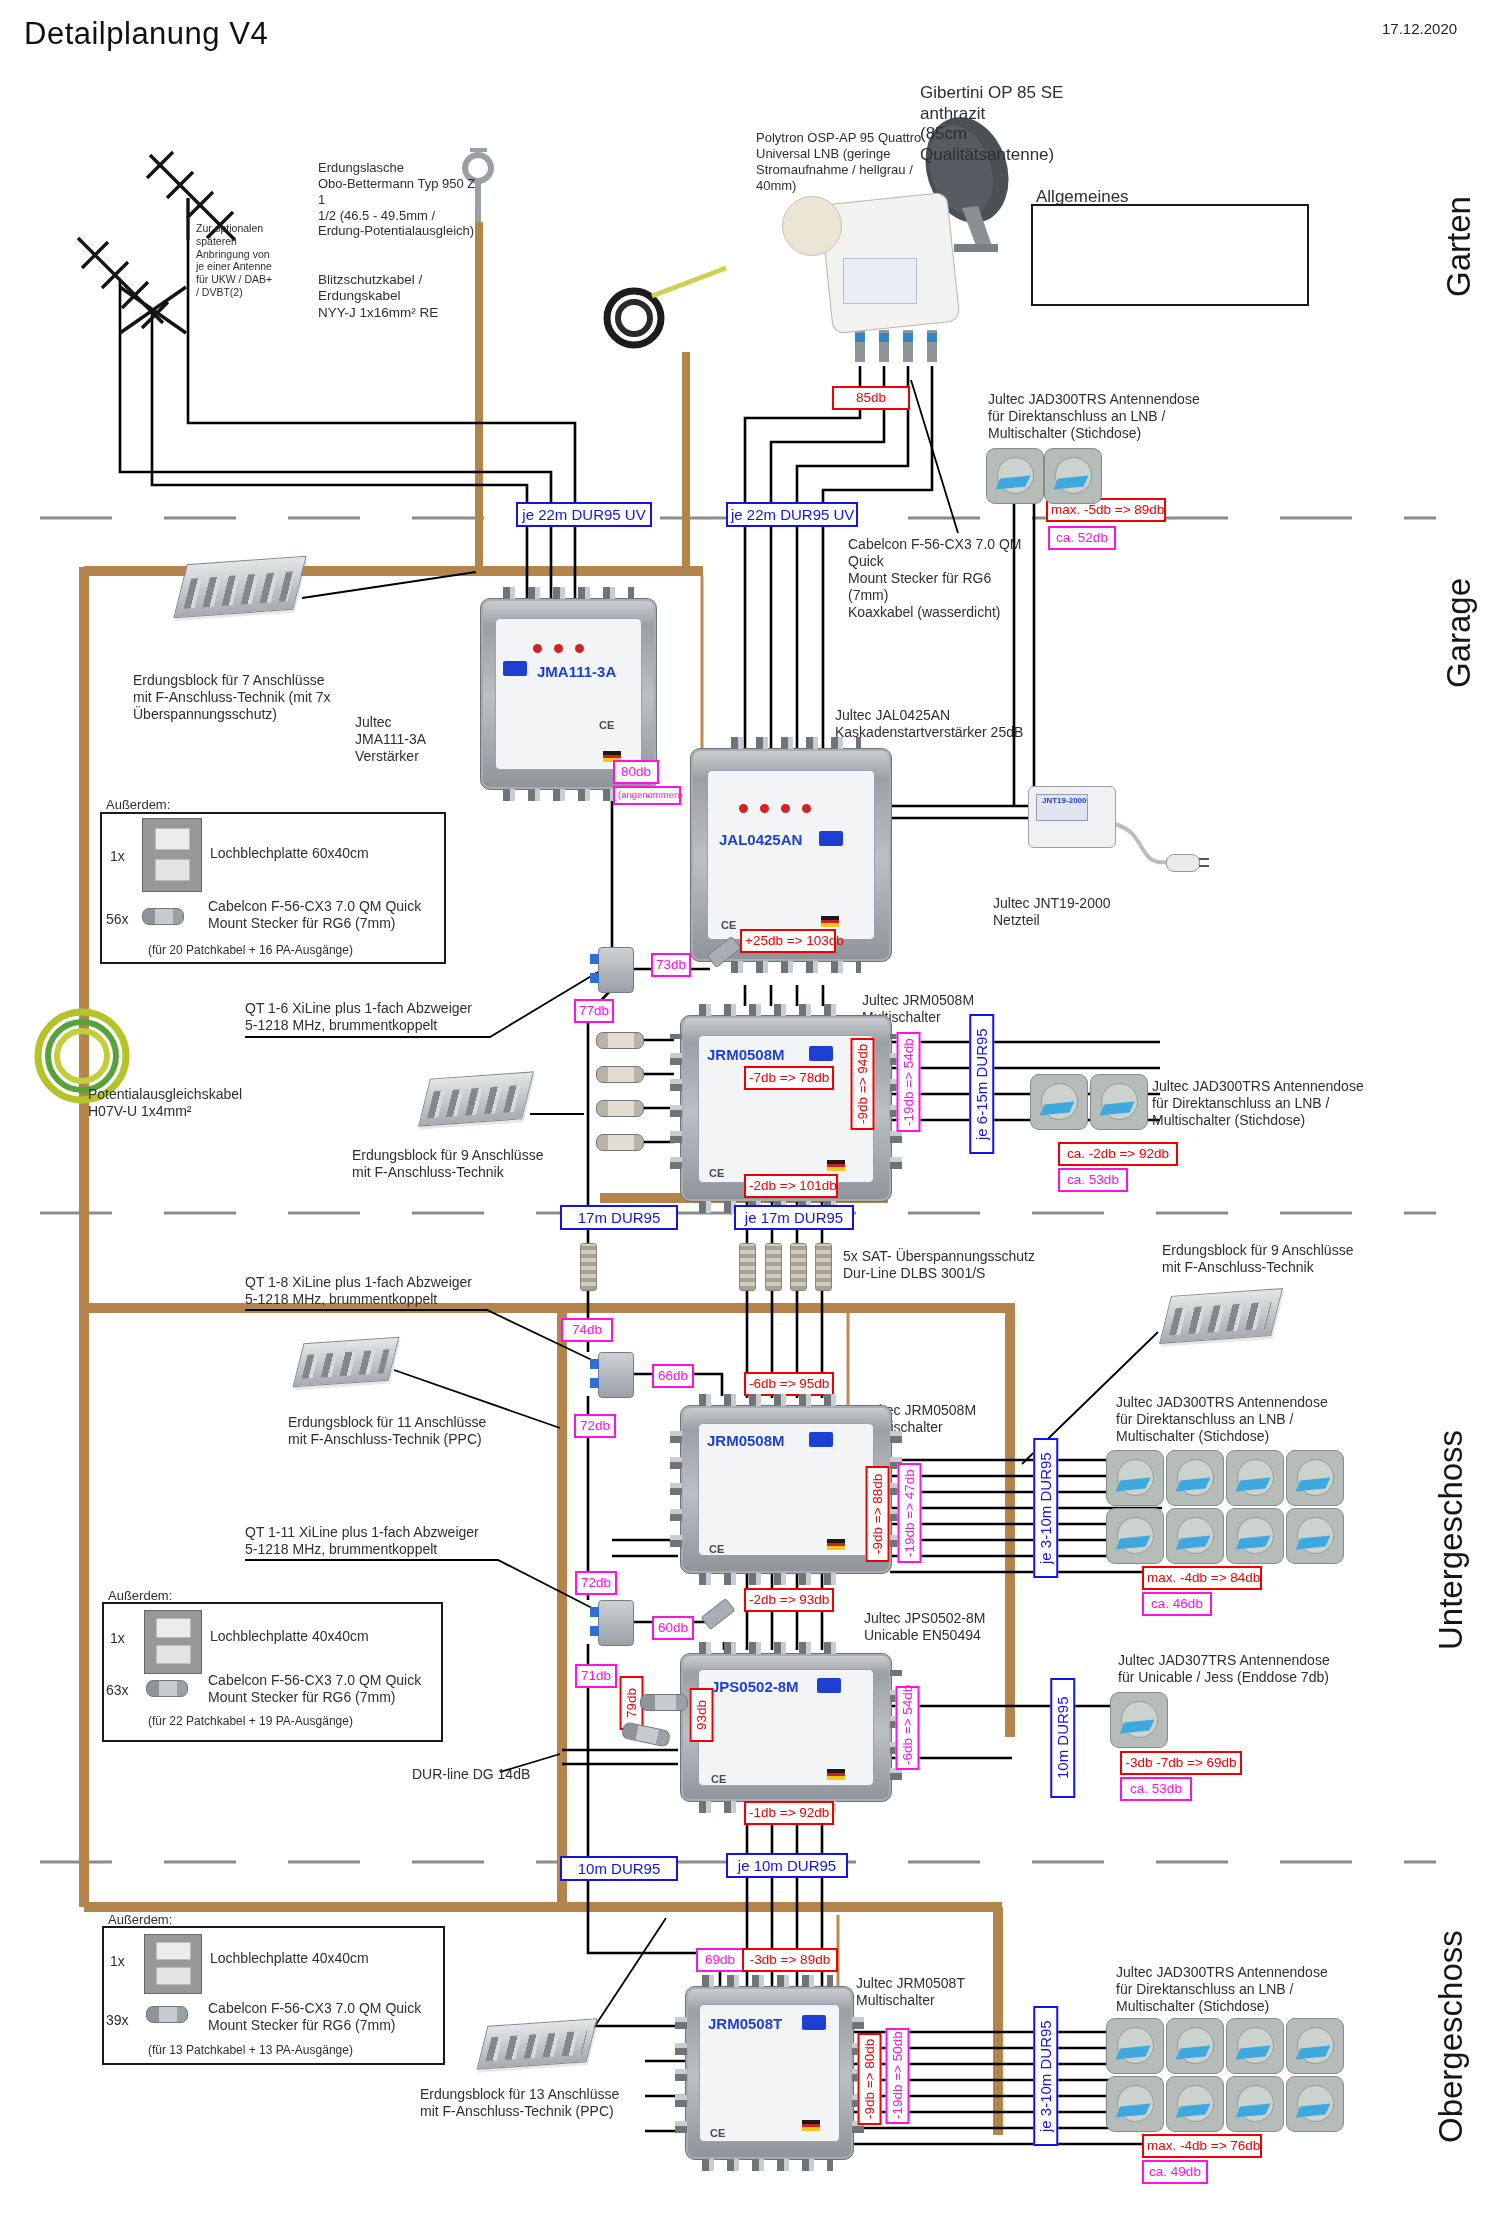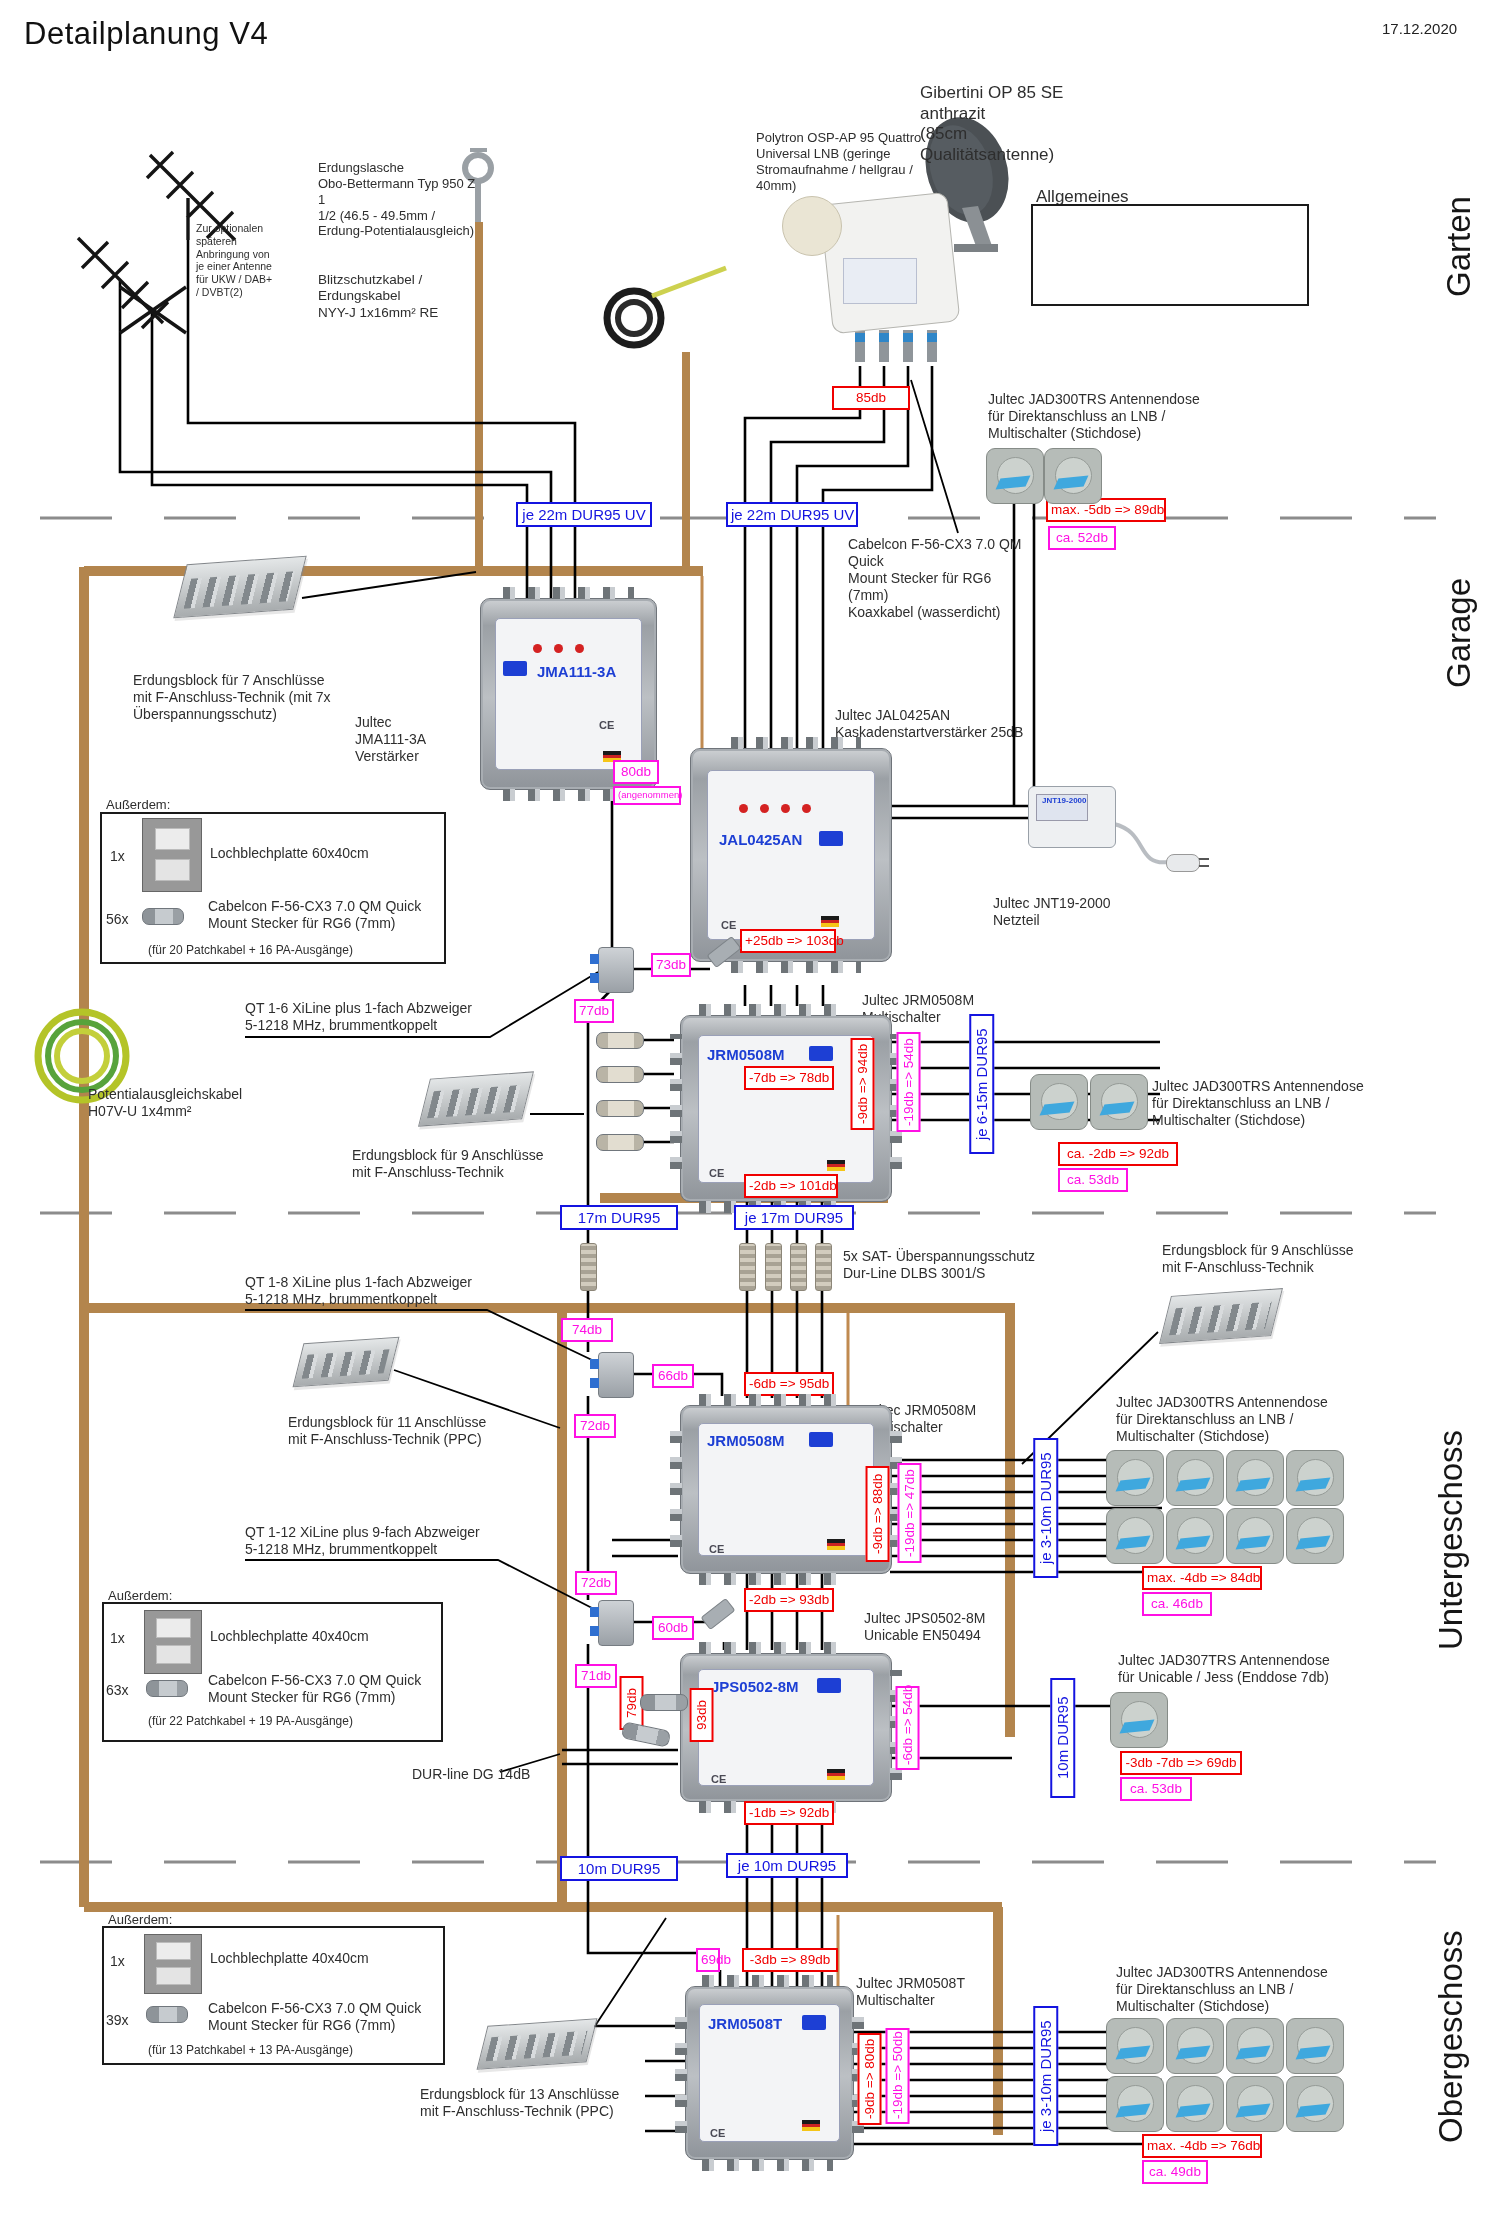--- a/index.html
+++ b/index.html
@@ -323,21 +323,21 @@
 <div class="rl v" style="left:866px;top:1466px;height:96px">-9db =&gt; 88db</div>
 <div class="ml v" style="left:898px;top:1463px;height:100px">-19db =&gt; 47db</div>
 <div class="bl v" style="left:1033px;top:1438px;height:140px">je 3-10m DUR95</div>
 <div class="note" style="left:1116px;top:1394px;width:238px">Jultec JAD300TRS Antennendose
 für Direktanschluss an LNB /
 Multischalter (Stichdose)</div>
 <div class="rl" style="left:1142px;top:1566px;width:120px">max. -4db =&gt; 84db</div>
 <div class="ml" style="left:1142px;top:1592px;width:70px">ca. 46db</div>
 <div class="rl" style="left:744px;top:1588px;width:90px">-2db =&gt; 93db</div>
 
-<div class="note" style="left:245px;top:1524px;width:265px">QT 1-12 XiLine plus 9-fach Abzweiger
+<div class="note" style="left:245px;top:1524px;width:265px">QT 1-11 XiLine plus 1-fach Abzweiger
 5-1218 MHz, brummentkoppelt</div>
 <div class="ml" style="left:575px;top:1571px;width:42px">72db</div>
 <div class="qtd" style="left:598px;top:1600px"></div>
 <div class="ml" style="left:652px;top:1616px;width:42px">60db</div>
 <div class="angc" style="left:702px;top:1606px"></div>
 <div class="ml" style="left:575px;top:1664px;width:42px">71db</div>
 
 <div class="note" style="left:864px;top:1610px;width:145px">Jultec JPS0502-8M
 Unicable EN50494</div>
 
@@ -383,21 +383,21 @@
 <div class="box" style="left:102px;top:1926px;width:343px;height:139px"></div>
 <div class="lp" style="left:144px;top:1934px;width:56px;height:58px"></div>
 <div class="note" style="left:110px;top:1953px;width:30px">1x</div>
 <div class="note" style="left:210px;top:1950px;width:210px">Lochblechplatte 40x40cm</div>
 <div class="note" style="left:106px;top:2012px;width:36px">39x</div>
 <div class="fc" style="left:146px;top:2006px;width:40px"></div>
 <div class="note" style="left:208px;top:2000px;width:240px">Cabelcon F-56-CX3 7.0 QM Quick
 Mount Stecker für RG6 (7mm)</div>
 <div class="note tiny" style="left:148px;top:2043px;width:230px">(für 13 Patchkabel + 13 PA-Ausgänge)</div>
 
-<div class="ml" style="left:696px;top:1948px;width:24px">69db</div>
+<div class="ml" style="left:696px;top:1948px;width:48px">69db</div>
 <div class="rl" style="left:742px;top:1948px;width:96px">-3db =&gt; 89db</div>
 <div class="note" style="left:856px;top:1975px;width:140px">Jultec JRM0508T
 Multischalter</div>
 
 <div class="dev" style="left:685px;top:1986px;width:167px;height:172px">
   <div class="pr" style="left:16px;right:20px;top:-12px"></div>
   <div class="pr" style="left:16px;right:20px;bottom:-12px"></div>
   <div class="pc" style="left:-11px;top:16px;height:130px"></div>
   <div class="pc" style="right:-11px;top:16px;height:130px"></div>
   <div class="panel"></div>

